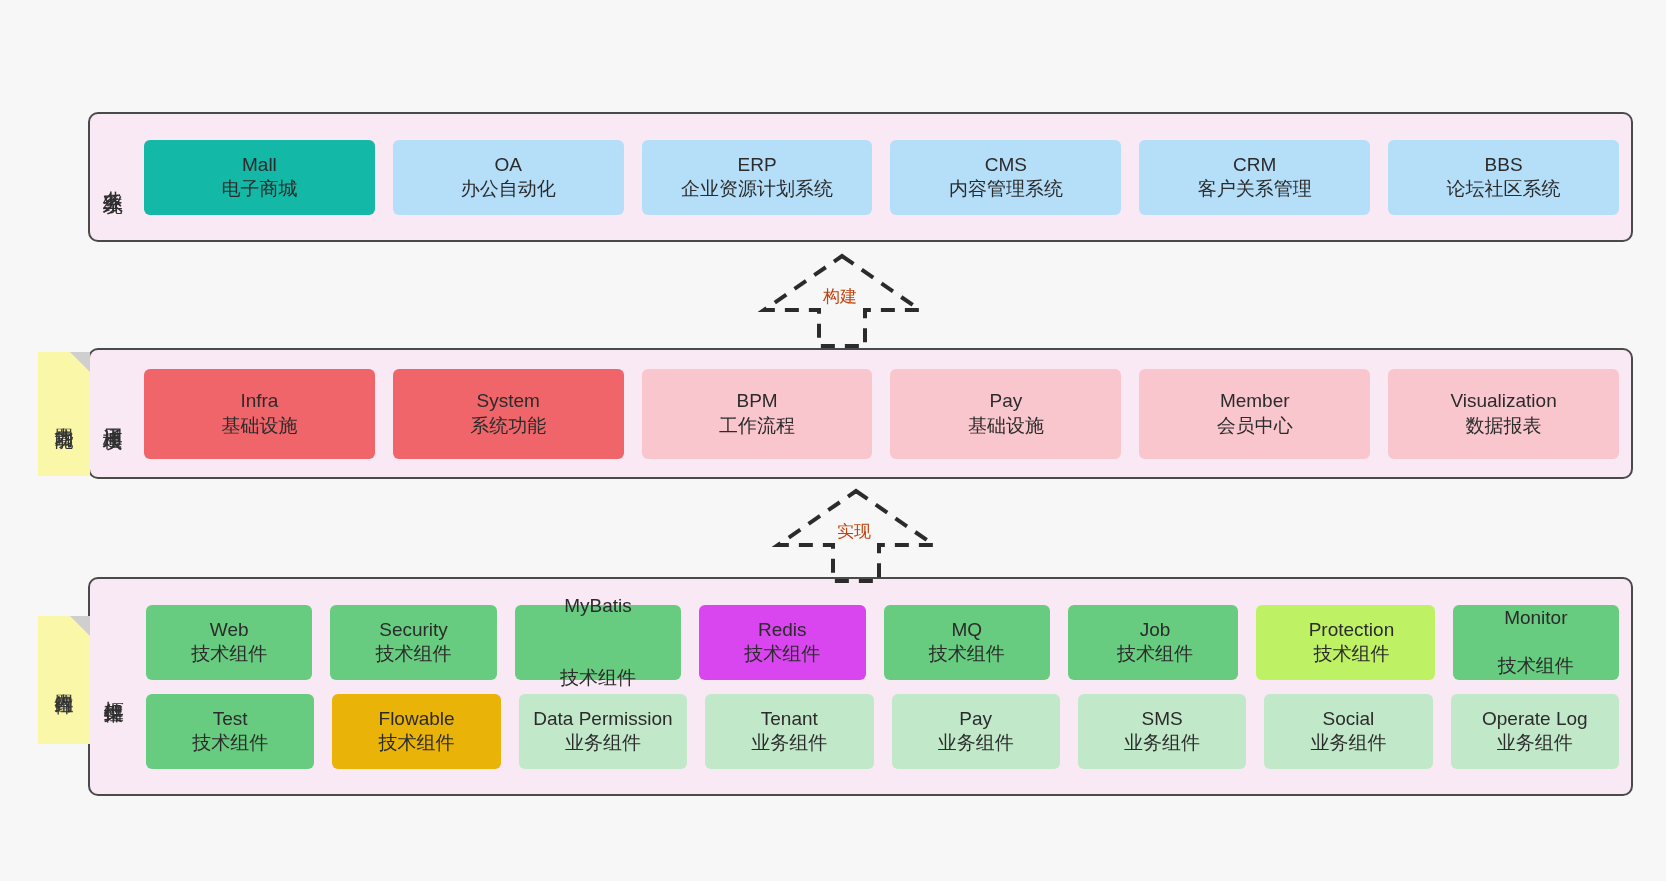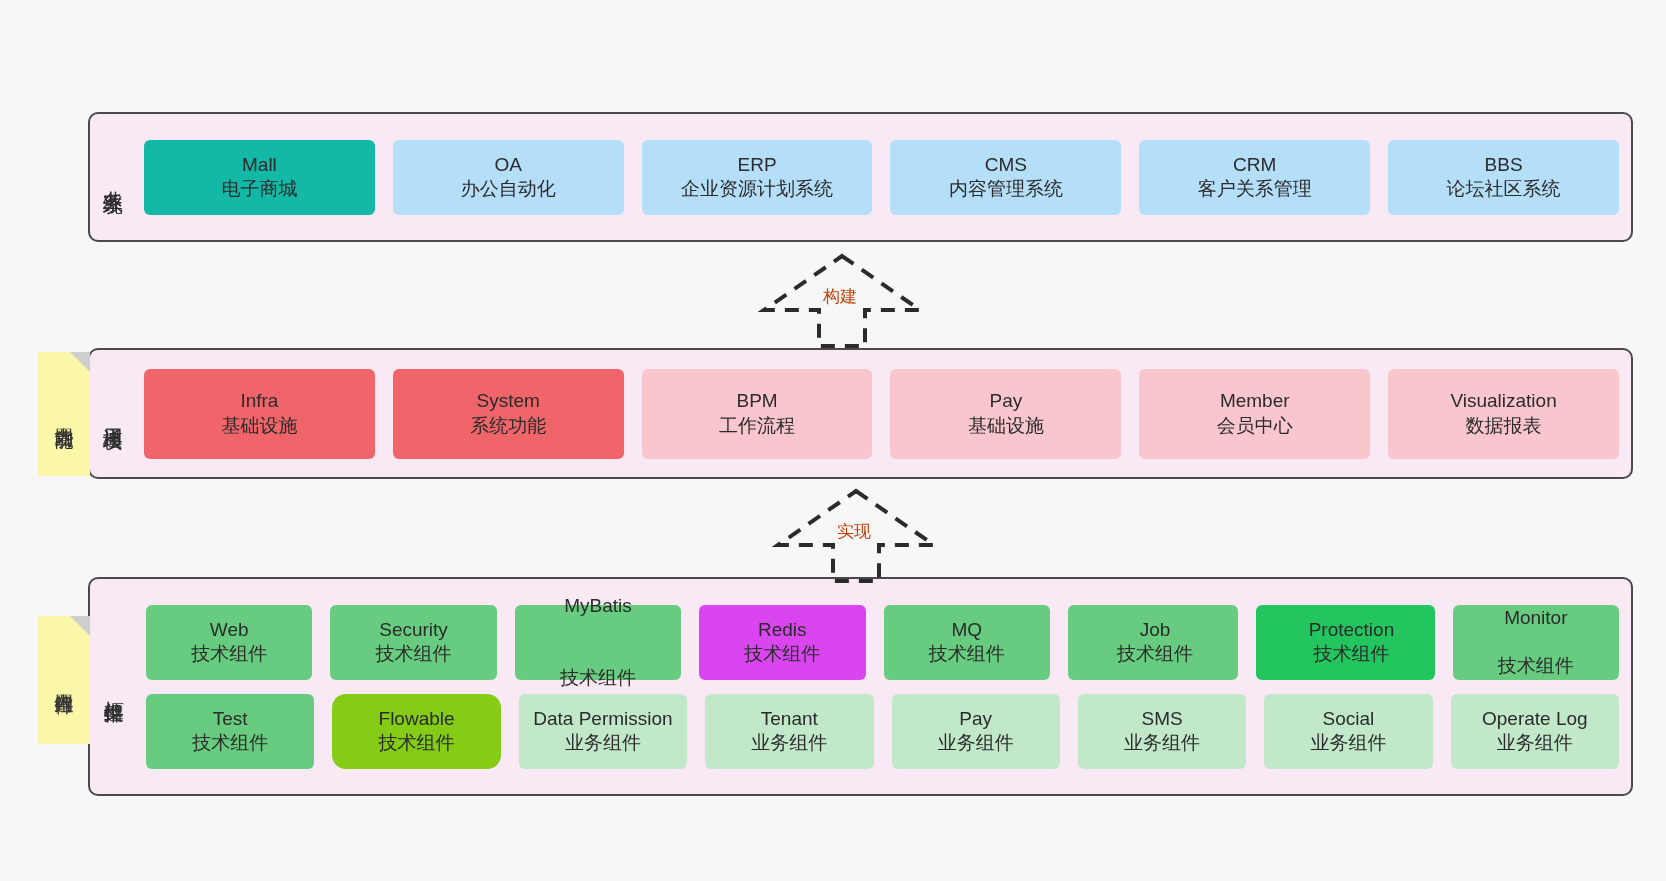--- a/index.html
+++ b/index.html
@@ -278,35 +278,35 @@
           <span class="cn">技术组件</span>
         </div>
         <div class="card green" style="background: rgb(103, 204, 127);">
           <span class="en">MQ</span>
           <span class="cn">技术组件</span>
         </div>
         <div class="card green" style="background: rgb(103, 204, 127); padding-left: 8px;">
           <span class="en">Job</span>
           <span class="cn">技术组件</span>
         </div>
-        <div class="card green" style="background: #22c55e; padding-left: 16px;">
+        <div class="card green" style="background: #bef264; padding-left: 16px;">
           <span class="en">Protection</span>
           <span class="cn">技术组件</span>
         </div>
         <div class="card green" style="background: rgb(103, 204, 127); gap: 24px;">
           <span class="en">Monitor</span>
           <span class="cn">技术组件</span>
         </div>
       </div>
       <div class="row">
         <div class="card green" style="background: rgb(103, 204, 127);">
           <span class="en">Test</span>
           <span class="cn">技术组件</span>
         </div>
-        <div class="card green" style="background: #84cc16; border-radius: 14px;">
+        <div class="card green" style="background: #eab308;">
           <span class="en">Flowable</span>
           <span class="cn">技术组件</span>
         </div>
         <div class="card mint" style="background: rgb(194, 232, 202);">
           <span class="en">Data Permission</span>
           <span class="cn">业务组件</span>
         </div>
         <div class="card mint" style="background: rgb(194, 232, 202);">
           <span class="en">Tenant</span>
           <span class="cn">业务组件</span>

